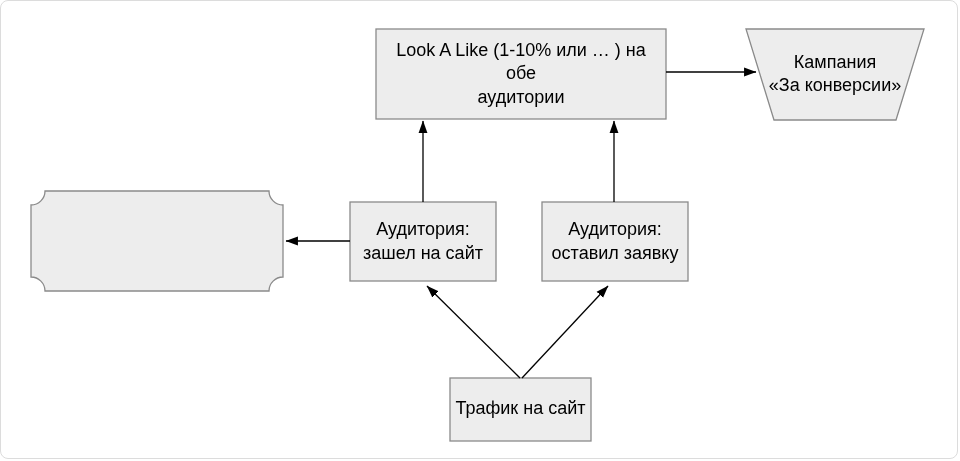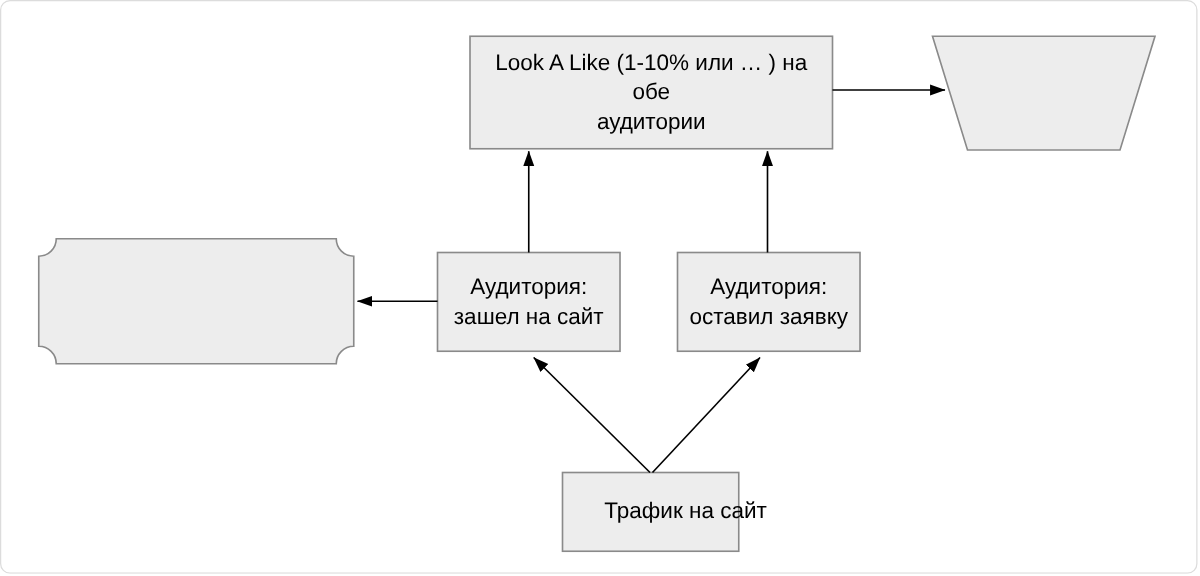--- a/index.html
+++ b/index.html
@@ -78,23 +78,25 @@
     <line class="edge" x1="521" y1="377" x2="607" y2="285" marker-end="url(#arrow)"></line>
     <line class="edge" x1="422" y1="201" x2="422" y2="120" marker-end="url(#arrow)"></line>
     <line class="edge" x1="613" y1="201" x2="613" y2="120" marker-end="url(#arrow)"></line>
     <line class="edge" x1="349" y1="240" x2="285" y2="240" marker-end="url(#arrow)"></line>
     <line class="edge" x1="665" y1="71" x2="755" y2="71" marker-end="url(#arrow)"></line>
   </svg>
 
   <div class="node-label" style="left:380px; top:30px; width:280px; height:86px;">Look A Like (1-10% или … ) на обе
 аудитории</div>
 
+  <div class="node-label" style="left:759px; top:30px; width:150px; height:86px;">Кампания
+«За конверсии»</div>
 
 
   <div class="node-label" style="left:354px; top:203px; width:136px; height:75px;">Аудитория:
 зашел на сайт</div>
 
   <div class="node-label" style="left:546px; top:203px; width:136px; height:75px;">Аудитория:
 оставил заявку</div>
 
-  <div class="node-label" style="left:480px; top:379px; width:135px; height:58px;">Трафик на сайт</div>
+  <div class="node-label" style="left:452px; top:379px; width:135px; height:58px;">Трафик на сайт</div>
 
 </div>
 
 </body></html>

